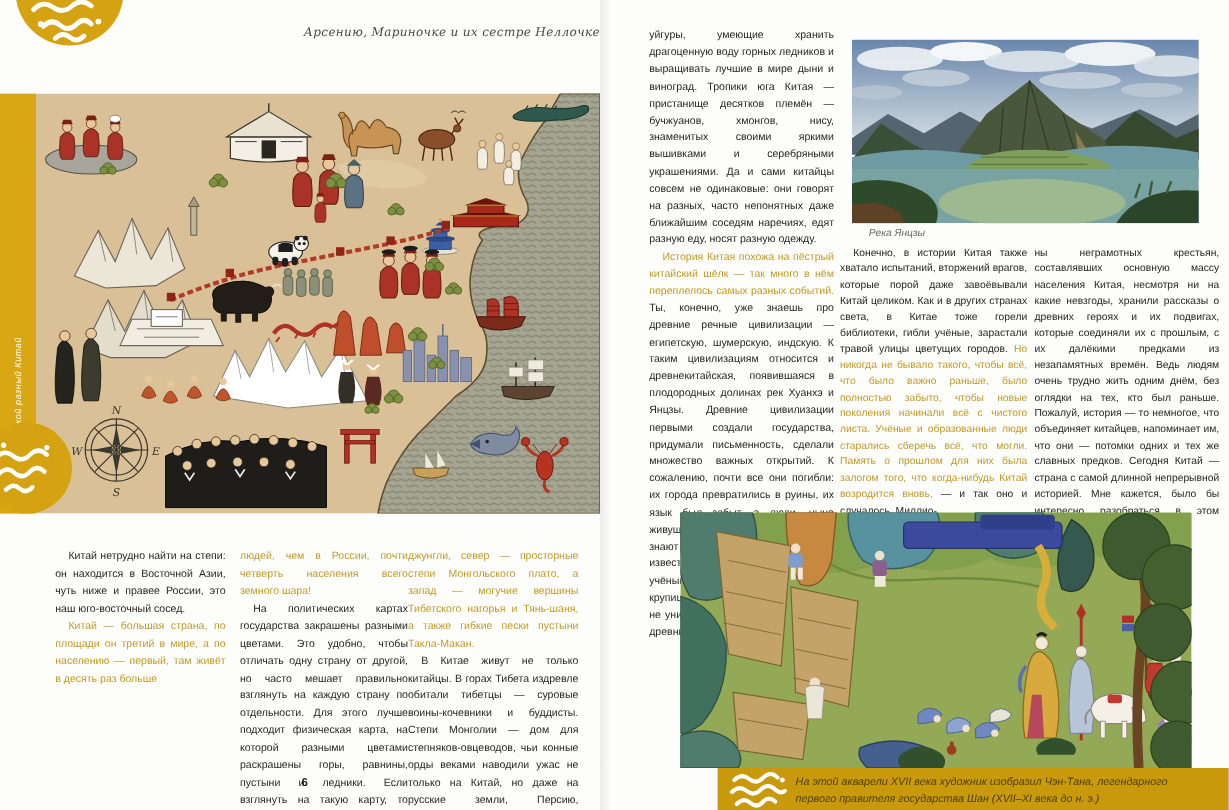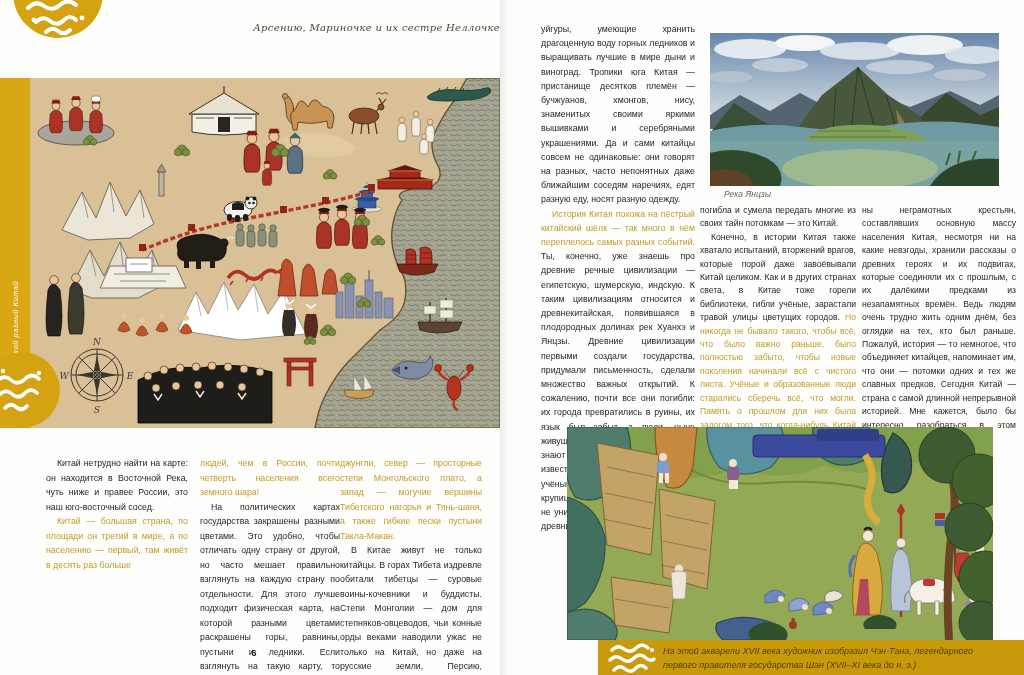--- a/index.html
+++ b/index.html
@@ -380,21 +380,21 @@
     <g stroke="#fff" stroke-width="3.6" fill="none" stroke-linecap="round">
       <path d="M14,30 q7,-7 14,-1 q7,6 14,-1 q7,-7 14,0"></path>
       <path d="M16,44 q7,-7 13,-1 q7,6 13,-1 q6,-6 12,0"></path>
       <path d="M22,57 q6,-6 11,-1 q6,5 11,-1"></path>
     </g>
     <circle cx="20" cy="20" r="2.2" fill="#fff"></circle>
       <circle cx="56" cy="22" r="2.2" fill="#fff"></circle>
   </svg>
 
   <div class="abs col" style="left:46px;top:456px;width:142px;">
-    <p class="para ind"><span>Китай нетрудно найти на карте: он находится в Восточной Река, чуть ниже и правее России, это наш юго-восточный сосед.</span></p>
+    <p class="para ind"><span>Китай нетрудно найти на степи: он находится в Восточной Азии, чуть ниже и правее России, это наш юго-восточный сосед.</span></p>
     <p class="para ind"><span class="hl">Китай — большая страна, по площади он третий в мире, а по населению — первый, там живёт в десять раз больше</span></p>
   </div>
   <div class="abs col" style="left:200px;top:456px;width:140px;">
     <p class="para"><span class="hl">людей, чем в России, почти четверть населения всего земного шара!</span></p>
     <p class="para ind"><span>На политических картах государства закрашены разными цветами. Это удобно, чтобы отличать одну страну от другой, но часто мешает правильно взглянуть на каждую страну по отдельности. Для этого лучше подходит физическая карта, на которой разными цветами раскрашены горы, равнины, пустыни и ледники. Если взглянуть на такую карту, то можно увидеть, что </span></p>
   </div>
   <div class="abs col" style="left:340px;top:456px;width:142px;">
     <p class="para"><span class="hl">джунгли, север — просторные степи Монгольского плато, а запад — могучие вершины Тибетского нагорья и Тянь-шаня, а также гибкие пески пустыни Такла-Макан.</span></p>
     <p class="para ind"><span>В Китае живут не только китайцы. В горах Тибета издревле обитали тибетцы — суровые воины-кочевники и буддисты. Степи Монголии — дом для степняков-овцеводов, чьи конные орды веками наводили ужас не только на Китай, но даже на русские земли, Персию, Восточную Европу. В оазисах вокруг пустыни Такла-Макан живут мусульмане-</span></p>
   </div>
@@ -442,21 +442,20 @@
     <ellipse cx="150" cy="136" rx="78" ry="20" fill="#a2bd8c" opacity="0.85"></ellipse>
     <path d="M0,153 L0,120 Q30,112 58,126 Q76,136 70,153 Z" fill="#2e4a2a"></path>
     <path d="M0,153 L0,138 Q22,132 40,144 L44,153 Z" fill="#5d4226"></path>
     <path d="M220,153 Q240,122 289,126 L289,153 Z" fill="#2b452a"></path>
     <path d="M236,132 l4,-12 M248,130 l2,-12 M262,128 l4,-10" stroke="#3d5c38" stroke-width="2" fill="none"></path>
   </svg>
 
   <div class="abs photo-caption" style="left:724px;top:189px;width:248px;">Река Янцзы</div>
 
   <div class="abs col col-right" style="left:700px;top:204px;width:156px;">
-    <p class="para"><span>погибла и сумела передать многие из своих тайн потомкам — это Китай.</span></p>
     <p class="para ind"><span>Конечно, в истории Китая также хватало испытаний, вторжений врагов, которые порой даже завоёвывали Китай целиком. Как и в других странах света, в Китае тоже горели библиотеки, гибли учёные, зарастали травой улицы цветущих городов. </span><span class="hl">Но никогда не бывало такого, чтобы всё, что было важно раньше, было полностью забыто, чтобы новые поколения начинали всё с чистого листа. Учёные и образованные люди старались сберечь всё, что могли. Память о прошлом для них была залогом того, что когда-нибудь Китай возродится вновь,</span><span> — и так оно и случалось. Миллио-</span></p>
   </div>
   <div class="abs col col-right" style="left:862px;top:204px;width:154px;">
     <p class="para"><span>ны неграмотных крестьян, составлявших основную массу населения Китая, несмотря ни на какие невзгоды, хранили рассказы о древних героях и их подвигах, которые соединяли их с прошлым, с их далёкими предками из незапамятных времён. Ведь людям очень трудно жить одним днём, без оглядки на тех, кто был раньше. Пожалуй, история — то немногое, что объединяет китайцев, напоминает им, что они — потомки одних и тех же славных предков. Сегодня Китай — страна с самой длинной непрерывной историей. Мне кажется, было бы интересно разобраться в этом получше. Согласен?</span></p>
     <p class="para ind"><span>Тогда давай попробуем.</span></p>
   </div>
 
   <svg class="abs" style="left:567px;top:427px;" width="426" height="213" viewBox="0 0 426 213">
     <rect width="426" height="213" fill="#93a955"></rect>
     <path d="M0,0 H426 V34 Q380,48 340,34 Q300,56 258,38 Q215,58 172,40 Q128,60 86,42 Q42,56 0,44 Z" fill="#83a04c"></path>

